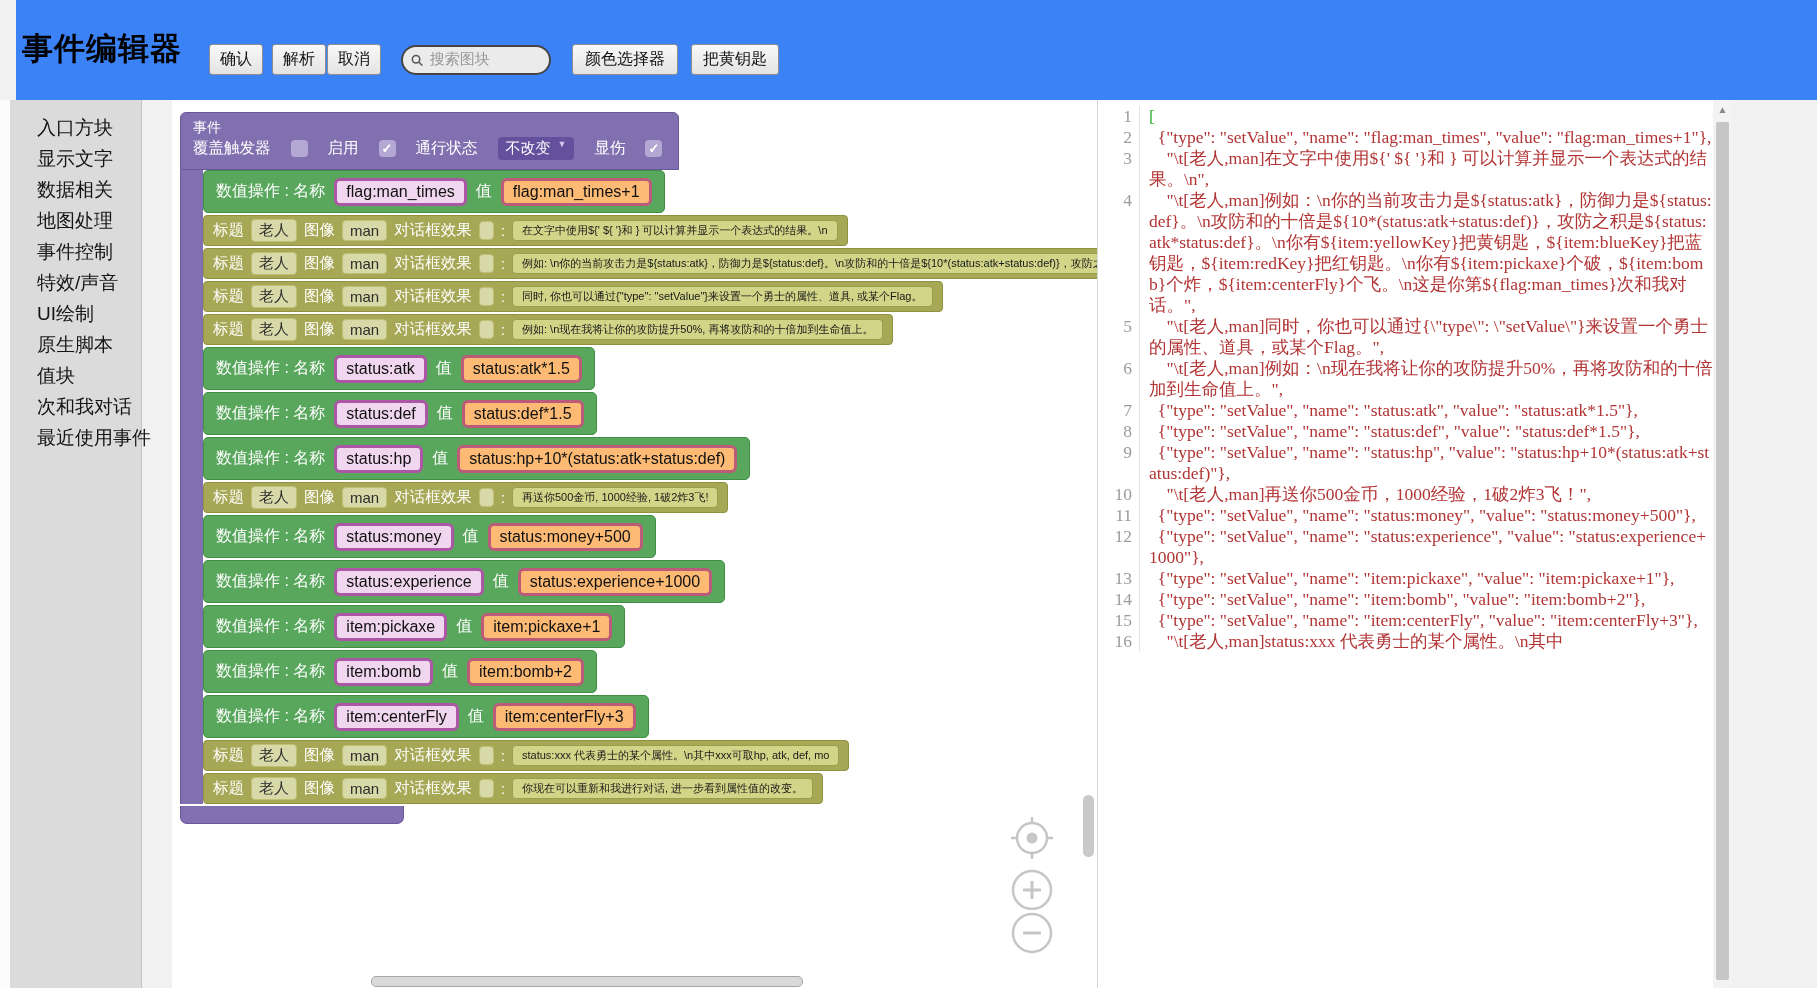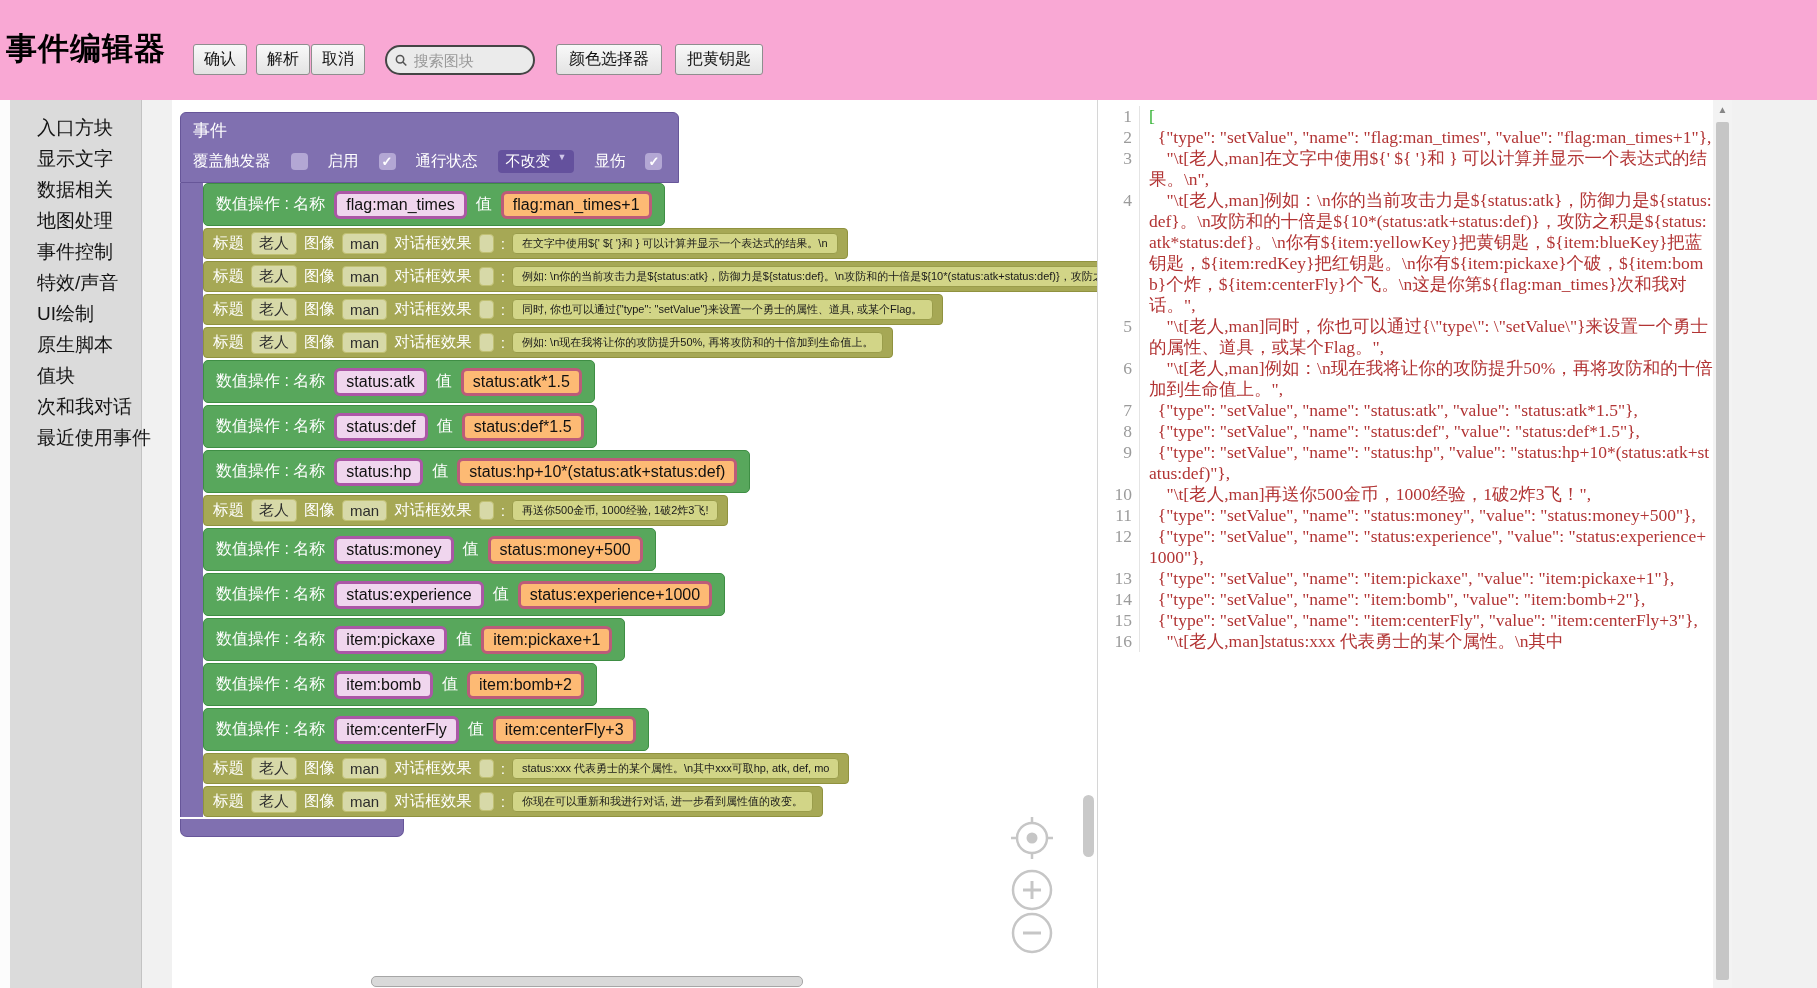--- a/index.html
+++ b/index.html
@@ -1,44 +1,44 @@
 <!DOCTYPE html>
 <html><head>
 <meta charset="utf-8">
 <style>
   html,body{margin:0;padding:0}
   body{width:1817px;height:988px;background:#f1f1f1;font-family:"Liberation Sans",sans-serif;overflow:hidden;position:relative}
 
   
-  .topbar{position:absolute;left:0;top:0;right:0;height:100px;background:#f9a8d4}
+  .topbar{position:absolute;left:16px;top:0;right:0;height:100px;background:#3b82f6}
   .app-title{position:absolute;left:6px;top:28px;font-size:31px;font-weight:bold;color:#000;letter-spacing:1px}
   .btn{position:absolute;top:44px;height:31px;box-sizing:border-box;background:linear-gradient(#f9f9f9,#e3e3e3);
        border:1px solid #8e8e8e;border-radius:3px;font-size:16px;color:#111;display:flex;align-items:center;justify-content:center;cursor:pointer}
   #btn-confirm{left:193px;width:54px}
   #btn-parse{left:256px;width:54px}
   #btn-cancel{left:311px;width:54px}
   #btn-color{left:556px;width:106px}
   #btn-map{left:675px;width:88px}
   .search{position:absolute;left:385px;top:45px;width:150px;height:30px;border:2px solid #454545;border-radius:16px;
           background:#ebebeb;display:flex;align-items:center;padding:0 8px;box-sizing:border-box;gap:4px}
-  .search input{border:none;background:transparent;outline:none;font-size:15px;width:100%;color:#333;font-family:Liberation Sans, sans-serif}
+  .search input{border:none;background:transparent;outline:none;font-size:15px;width:100%;color:#333;font-family:Liberation Mono, monospace}
   .search input::placeholder{color:#999}
 
   
   .left-strip{position:absolute;left:0;top:100px;width:10px;bottom:0;background:#fcfcfc;border-right:1px solid #b3b3b3}
   .sidebar{position:absolute;left:10px;top:100px;width:132px;bottom:0;background:#dbdbdb;border-right:1px solid #c3c3c3;
            box-sizing:border-box;padding-top:12px}
   .sb-item{font-size:19px;line-height:31px;padding-left:27px;color:#141414;cursor:pointer;white-space:nowrap}
 
   
   .workspace{position:absolute;left:172px;top:100px;width:925px;bottom:0;background:#ffffff;overflow:hidden}
   .event-wrap{position:absolute;left:8px;top:12px}
   .ev-header{background:#8070b0;border:1px solid #675699;border-radius:6px 6px 0 0;color:#fff;
              padding:6px 16px 9px 12px;width:fit-content;min-width:420px;box-sizing:border-box}
-  .ev-title{font-size:17px;margin-bottom:8px}
+  .ev-title{font-size:14px;}
   .ev-params{display:flex;align-items:center;gap:20px;font-size:15.5px;white-space:nowrap}
   .cb{width:17px;height:17px;border-radius:4px;background:#b3a7d4;display:inline-flex;align-items:center;justify-content:center;
       color:#fff;font-size:13px;font-weight:bold;cursor:pointer}
   .dd{background:#64519d;border-radius:4px;padding:2px 8px;display:inline-flex;align-items:flex-start;gap:7px;font-size:15px;cursor:pointer}
   .dd .arrow{font-size:9px;color:#cfc6e8}
   .ev-body{position:relative;padding-left:23px;width:max-content}
   .spine{position:absolute;left:0;top:0;bottom:0;width:23px;background:#8070b0;border-left:1px solid #675699;box-sizing:border-box}
   .ev-bottom{width:224px;height:18px;background:#8070b0;border:1px solid #675699;border-top:none;border-radius:0 0 7px 7px;box-sizing:border-box}
 
   .row{display:flex;align-items:center;width:max-content;margin-bottom:2px;box-sizing:border-box}

